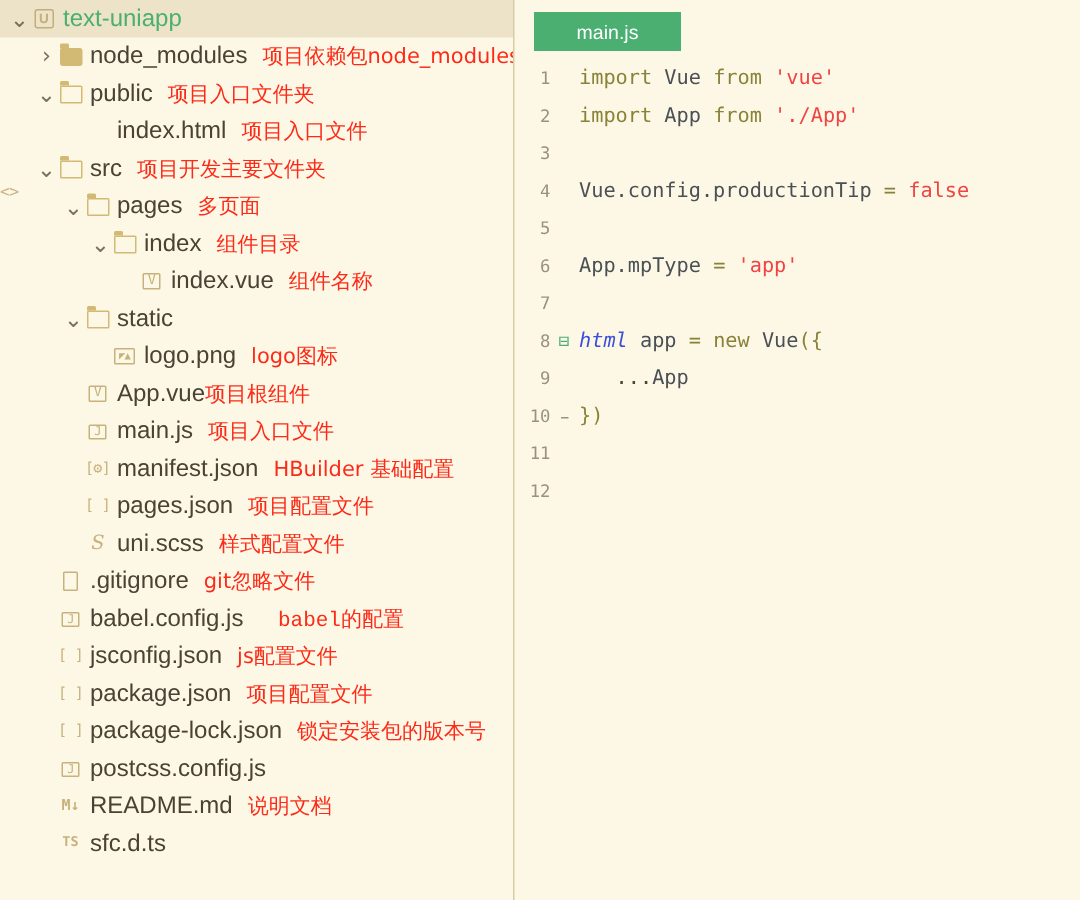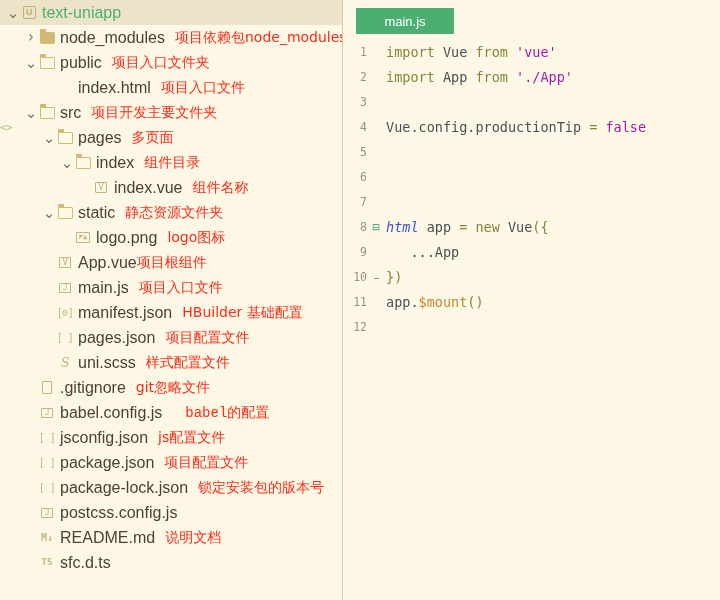--- a/index.html
+++ b/index.html
@@ -159,21 +159,21 @@
   .foldbar.end:before{
     content:"";position:absolute;left:4px;top:0;height:50%;width:1px;background:#9a927c;
   }
   .foldbar.end:after{
     content:"";position:absolute;left:4px;top:50%;width:5px;height:1px;background:#9a927c;
   }
   .ctext{padding-left:4px;}
   .kw{color:#8a8238;}
   .kw2{color:#3b4fd8;font-style:italic;}
   .ident{color:#4a5055;}
-  .str{color:#a21caf;}
+  .str{color:#ef4444;}
   .plain{color:#4a4335;}
   .dollar{color:#c08a2e;}
 </style>
 </head>
 <body>
 
 <div id="app">
 
   <div class="watermark wm3">www.admin365.cn</div>
   <div class="watermark wm1">www.admin365.cn</div>
@@ -251,21 +251,20 @@
         <span class="fname">index.vue</span>
         <span class="note" style="margin-left: 10px;">组件名称</span>
       </div>
       <div class="row">
         <span style="width: 42px; min-width: 42px;"></span>
         <span class="twisty" style="font-size: 15px; line-height: 6px;">⌄</span>
         <span class="ficon">
           <span class="folder-open"></span>
         </span>
         <span class="fname">static</span>
-        <span class="note" style="margin-left: 10px;">静态资源文件夹</span>
       </div>
       <div class="row">
         <span style="width: 60px; min-width: 60px;"></span>
         <span class="twisty spacer"></span>
         <span class="ficon">
           <span class="gi img">◤▲</span>
         </span>
         <span class="fname">logo.png</span>
         <span class="note" style="margin-left: 10px;">logo图标</span>
       </div>
@@ -389,23 +388,23 @@
   <div class="editor">
     <div class="tabbar">
       <div class="tab">main.js</div>
     </div>
     <div class="code" id="code">
         <div class="cline"><span class="lnum">1</span><span class="foldbar"></span><span class="ctext"><span class="kw">import </span><span class="ident">Vue</span><span class="plain"> </span><span class="kw">from </span><span class="str">'vue'</span></span></div>
         <div class="cline"><span class="lnum">2</span><span class="foldbar"></span><span class="ctext"><span class="kw">import </span><span class="ident">App</span><span class="plain"> </span><span class="kw">from </span><span class="str">'./App'</span></span></div>
         <div class="cline"><span class="lnum">3</span><span class="foldbar"></span><span class="ctext"></span></div>
         <div class="cline"><span class="lnum">4</span><span class="foldbar"></span><span class="ctext"><span class="ident">Vue</span><span class="ident">.config.productionTip </span><span class="kw">= </span><span class="str">false</span></span></div>
         <div class="cline"><span class="lnum">5</span><span class="foldbar"></span><span class="ctext"></span></div>
-        <div class="cline"><span class="lnum">6</span><span class="foldbar"></span></div>
+        <div class="cline"><span class="lnum">6</span><span class="foldbar"></span><span class="ctext"><span class="ident">App</span><span class="ident">.mpType </span><span class="kw">= </span><span class="str">'app'</span></span></div>
         <div class="cline"><span class="lnum">7</span><span class="foldbar"></span><span class="ctext"></span></div>
         <div class="cline"><span class="lnum">8</span><span class="fold" style="font-size: 12px;">⊟</span><span class="ctext"><span class="kw2">html</span><span class="ident"> app </span><span class="kw">= </span><span class="kw">new </span><span class="ident">Vue</span><span class="kw">({</span></span></div>
         <div class="cline"><span class="lnum">9</span><span class="foldbar mid"></span><span class="ctext"><span class="plain">   ...</span><span class="ident">App</span></span></div>
         <div class="cline"><span class="lnum">10</span><span class="foldbar end"></span><span class="ctext"><span class="kw">})</span></span></div>
-        <div class="cline"><span class="lnum">11</span><span class="foldbar"></span><span class="ctext"><span class="ident">app.</span><span class="dollar">$mount</span><span class="kw">()</span></span></div>
+        <div class="cline"><span class="lnum">11</span><span class="foldbar"></span></div>
         <div class="cline"><span class="lnum">12</span><span class="foldbar"></span><span class="ctext"></span></div>
       </div>
   </div>
 
 </div>
 
 </body></html>

